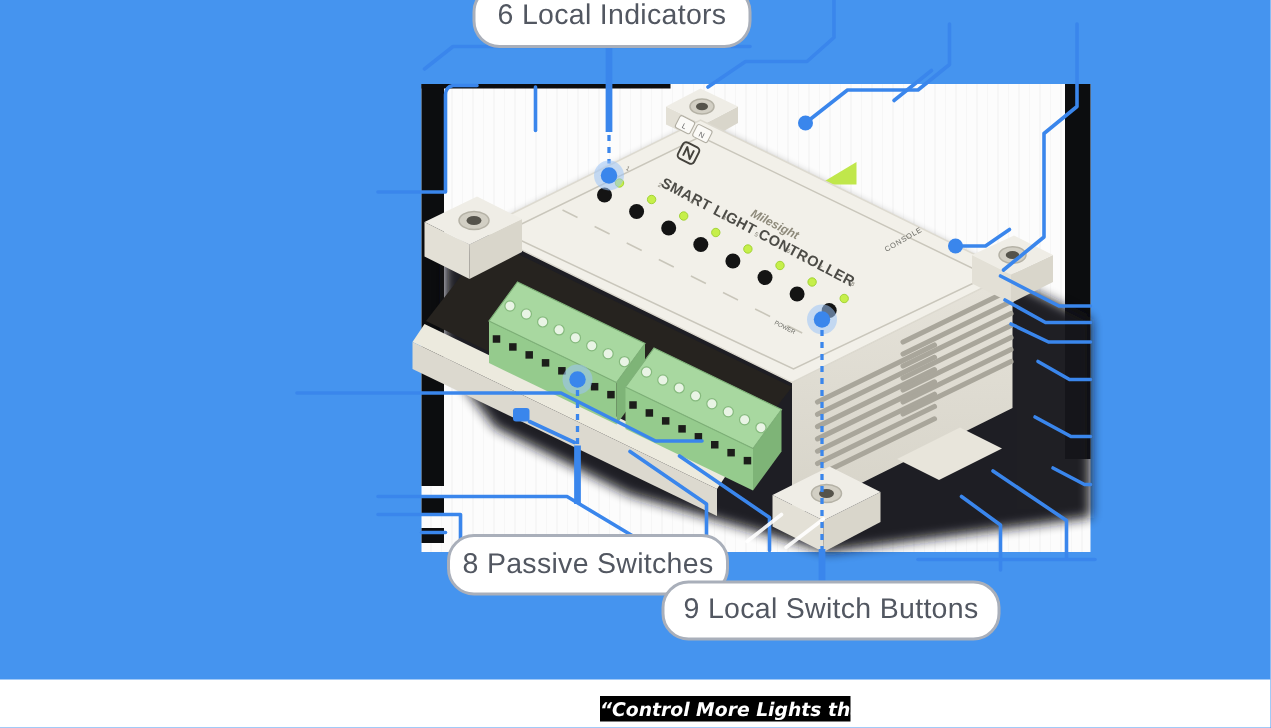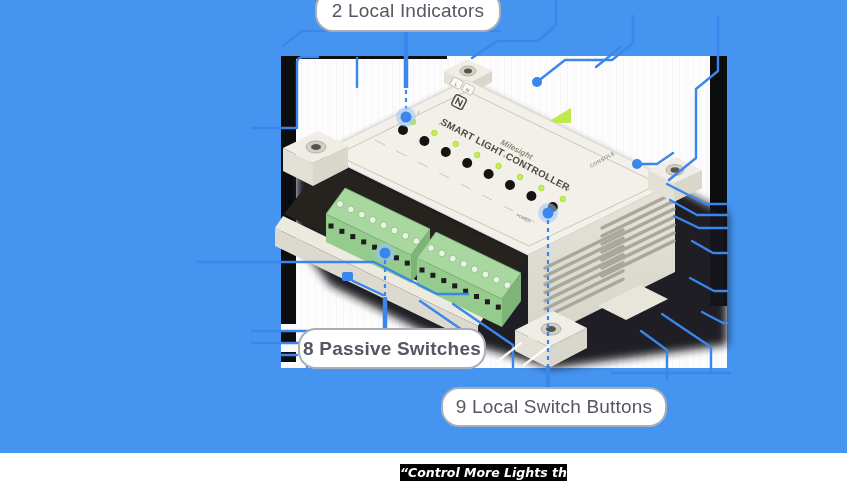--- a/index.html
+++ b/index.html
@@ -18,21 +18,21 @@
   .scene{
     position:absolute;left:0;top:0;width:847px;height:485px;z-index:1;
     pointer-events:none;
   }
   .callout{
     position:absolute;z-index:2;background:#ffffff;border:2px solid #a9afba;
     border-radius:18px;display:flex;align-items:center;justify-content:center;
     color:#525761;font-size:19px;font-weight:500;letter-spacing:.2px;
   }
   .callout-top{left:315px;top:-10px;width:182px;height:38px;}
-  .callout-passive{left:298px;top:328px;width:184px;height:37px;font-weight:bold;}
+  .callout-passive{left:298px;top:356px;width:184px;height:37px;}
   .callout-buttons{left:441px;top:387px;width:222px;height:36px;}
   .caption-bar{
     position:absolute;left:400px;top:464px;width:167px;height:17px;z-index:2;
     background:#000;color:#fff;overflow:hidden;white-space:nowrap;
     font-family:"DejaVu Sans",sans-serif;font-style:italic;font-weight:bold;
     font-size:12.5px;line-height:17px;text-align:center;
   }
 </style>
 </head>
 <body>
@@ -285,21 +285,21 @@
     <line x1="385" y1="297" x2="385" y2="336" stroke="#3a86ec" stroke-width="4.5"></line>
 
     <circle cx="548" cy="213" r="10" fill="#9cc4f7" opacity="0.55"></circle>
     <circle cx="548" cy="213" r="5.5" fill="#3a86ec"></circle>
     <line x1="548" y1="220" x2="548" y2="366" stroke="#3a86ec" stroke-width="2.2" stroke-dasharray="4 4"></line>
     <line x1="548" y1="366" x2="548" y2="387" stroke="#3a86ec" stroke-width="4.5"></line>
   </g>
 </svg>
 
 <div class="callout callout-top">
-  <span>2 Local Indicators</span>
+  <span>6 Local Indicators</span>
 </div>
 <div class="callout callout-passive">
   <span>8 Passive Switches</span>
 </div>
 <div class="callout callout-buttons">
   <span>9 Local Switch Buttons</span>
 </div>
 
 <div class="caption-bar">
   <span>“Control More Lights than L</span>

